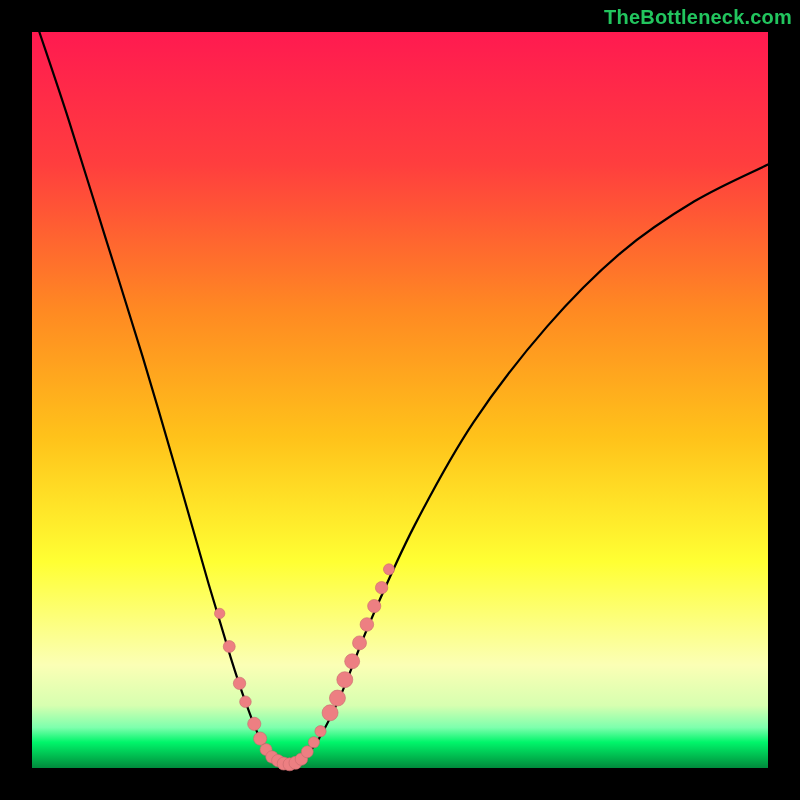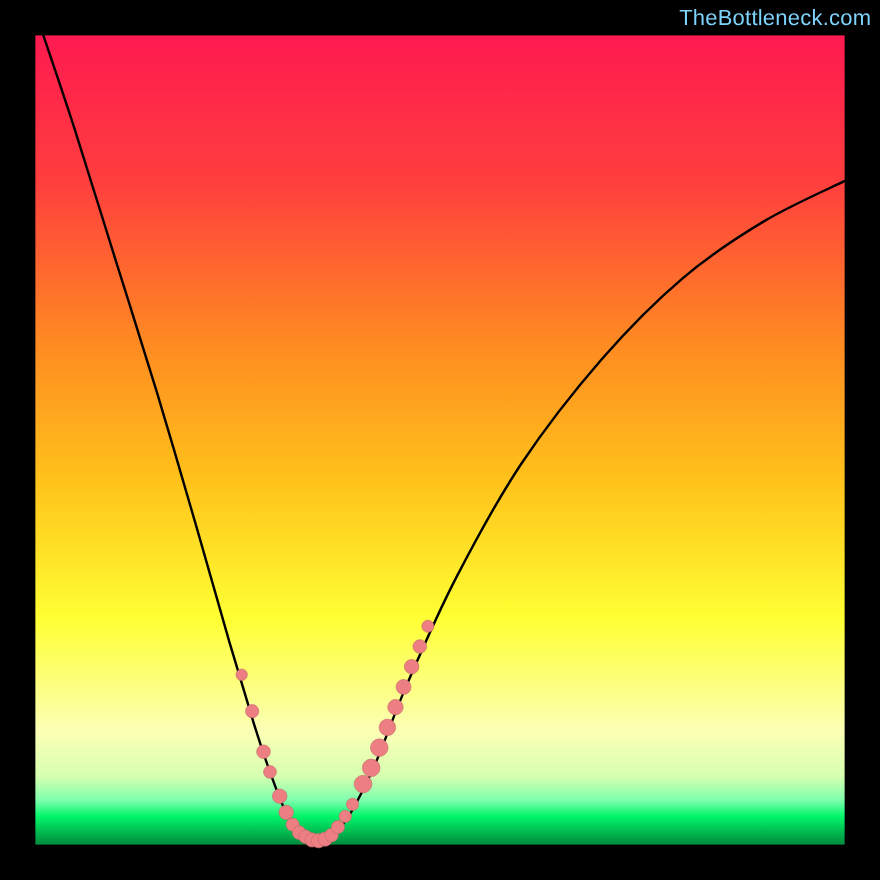--- a/index.html
+++ b/index.html
@@ -28,23 +28,23 @@
     
   }
   .gradient {
     position: absolute;
     left: 0; top: 0; right: 0; bottom: 0;
   }
   .watermark {
     position: absolute;
     top: 6px;
     right: 8px;
-    color: #7dd3fc;
+    color: #22c55e;
     font-size: 20px;
-    font-weight: 400;
+    font-weight: 700;
     letter-spacing: 0.2px;
   }
   svg.curve {
     position: absolute;
     left: 0; top: 0;
     width: 736px;
     height: 736px;
     overflow: visible;
   }
 </style>

